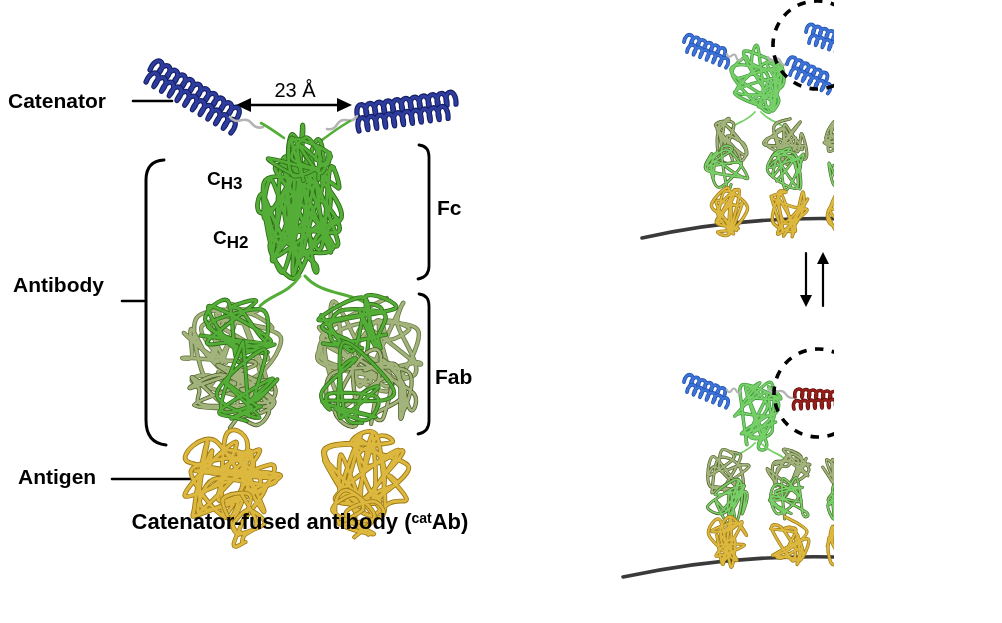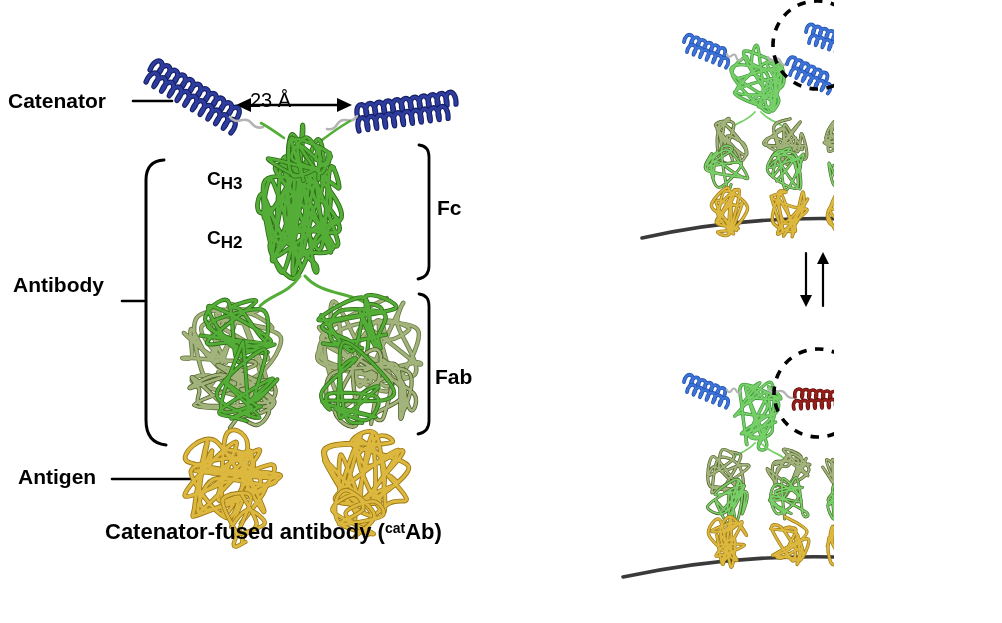--- a/index.html
+++ b/index.html
@@ -1,21 +1,21 @@
 <!DOCTYPE html>
 <html><head>
 <meta charset="utf-8">
 <style>
   html,body{margin:0;padding:0;background:#ffffff;}
   .canvas{position:relative;width:834px;height:623px;background:#ffffff;overflow:hidden;
           font-family:"Liberation Sans",sans-serif;}
   svg{position:absolute;left:0;top:0;}
   .lbl{position:absolute;color:#000;white-space:nowrap;line-height:1.1;}
   .b{font-weight:bold;}
-  .ctr{text-align:left;margin-top:10px;}
+  .ctr{text-align:center;}
   .fs22{font-size:22px;} .fs21{font-size:21px;} .fs20{font-size:20px;}
   .fs19{font-size:19px;} .fs17{font-size:17px;}
   .sub{font-size:17px;font-weight:bold;vertical-align:-4px;}
   .sup{font-size:14px;font-weight:bold;vertical-align:6px;}
 </style>
 </head>
 <body>
 
 <div class="canvas">
   <svg id="art" width="1002" height="623" viewBox="0 0 1002 623">
@@ -326,18 +326,18 @@
         </g>
         <circle cx="818" cy="393" r="44" fill="none" stroke="#000000" stroke-width="3.6" stroke-dasharray="8.5 8.5"></circle>
       </g>
     </svg>
 
   <div class="lbl b fs21" style="left:8px;top:89px">Catenator</div>
   <div class="lbl b fs21" style="left:13px;top:273px">Antibody</div>
   <div class="lbl b fs21" style="left:18px;top:465px">Antigen</div>
   <div class="lbl fs20 ctr" style="left:250px;top:79px;width:90px">23 Å</div>
   <div class="lbl b" style="left:207px;top:169px"><span class="fs19">C</span><span class="sub">H3</span></div>
-  <div class="lbl b" style="left:207px;top:228px"><span class="fs19">C</span><span class="sub">H2</span></div>
+  <div class="lbl b" style="left:213px;top:228px"><span class="fs19">C</span><span class="sub">H2</span></div>
   <div class="lbl b fs21" style="left:437px;top:196px">Fc</div>
   <div class="lbl b fs21" style="left:435px;top:365px">Fab</div>
   <div class="lbl b ctr fs22" style="left:105px;top:510px;width:390px"><span>Catenator-fused antibody (</span><span class="sup">cat</span><span>Ab)</span></div>
 
 </div>
 
 </body></html>

